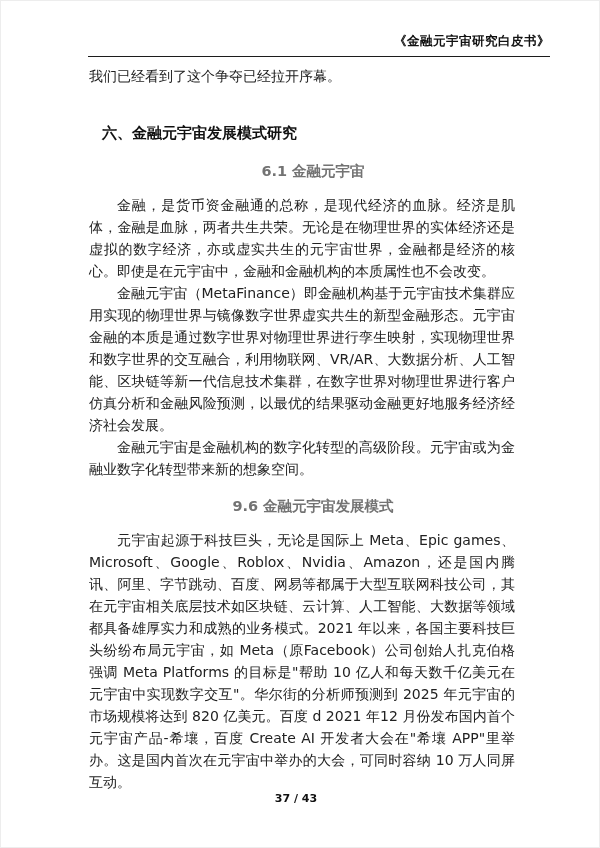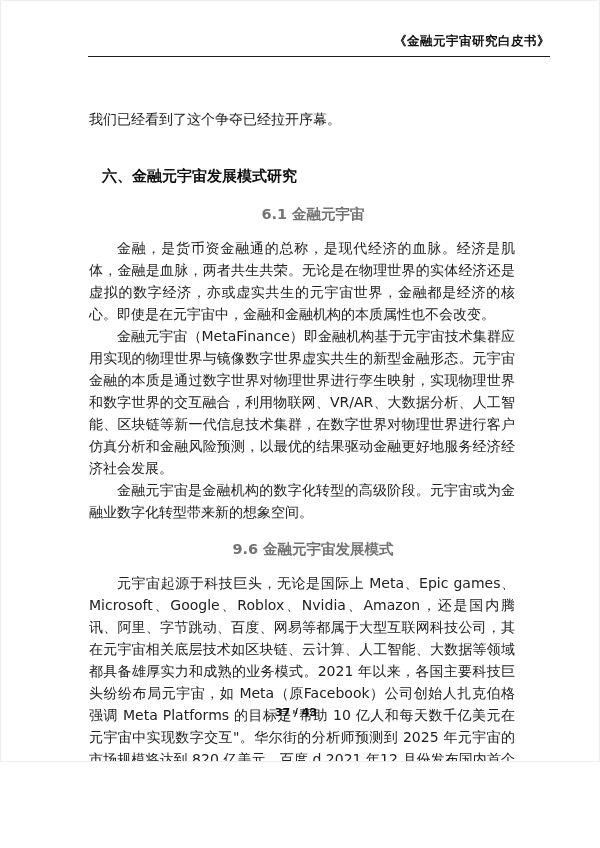--- a/index.html
+++ b/index.html
@@ -3,21 +3,21 @@
 <meta charset="utf-8">
 <style>
   html, body {
     margin: 0;
     padding: 0;
     background: #ffffff;
   }
   .page {
     position: relative;
     width: 600px;
-    height: 762px;
+    height: 848px;
     background: #ffffff;
     box-sizing: border-box;
     border: 1px solid #ededed;
     overflow: hidden;
     font-family: "DejaVu Sans", "Liberation Sans", sans-serif;
     color: #212121;
   }
   .header {
     position: absolute;
     top: 32px;
@@ -41,21 +41,20 @@
     line-height: 22px;
     text-align: justify;
     color: #212121;
   }
   .para {
     margin: 0;
     text-indent: 2em;
   }
   .para.no-indent {
     text-indent: 0;
-    margin-top: 43px;
   }
   .h-section {
     margin: 35px 0 16px 13px;
     font-size: 15px;
     font-weight: bold;
     color: #111111;
     text-align: left;
   }
   .h-sub {
     margin: 15px 0 12px 22px;

